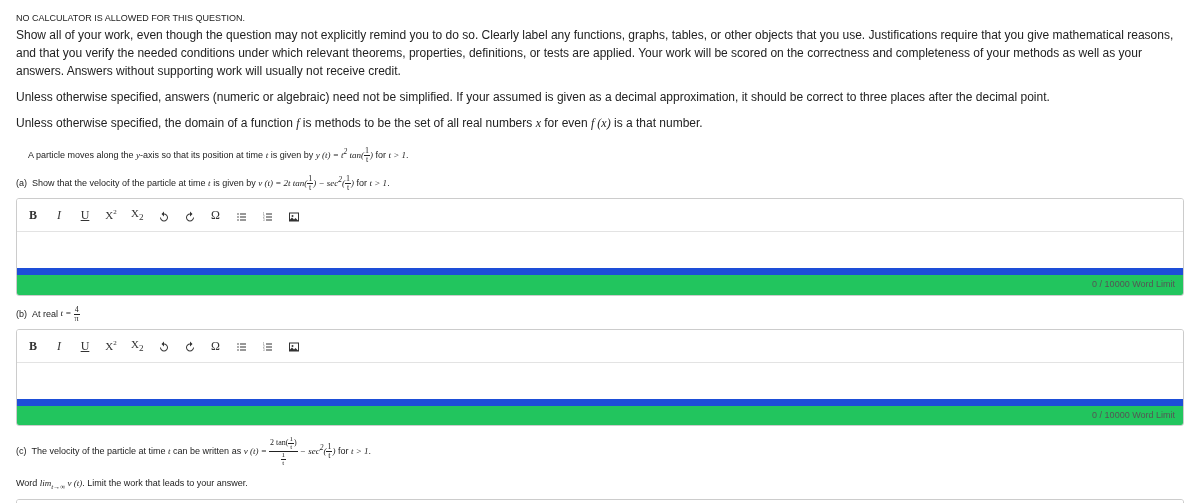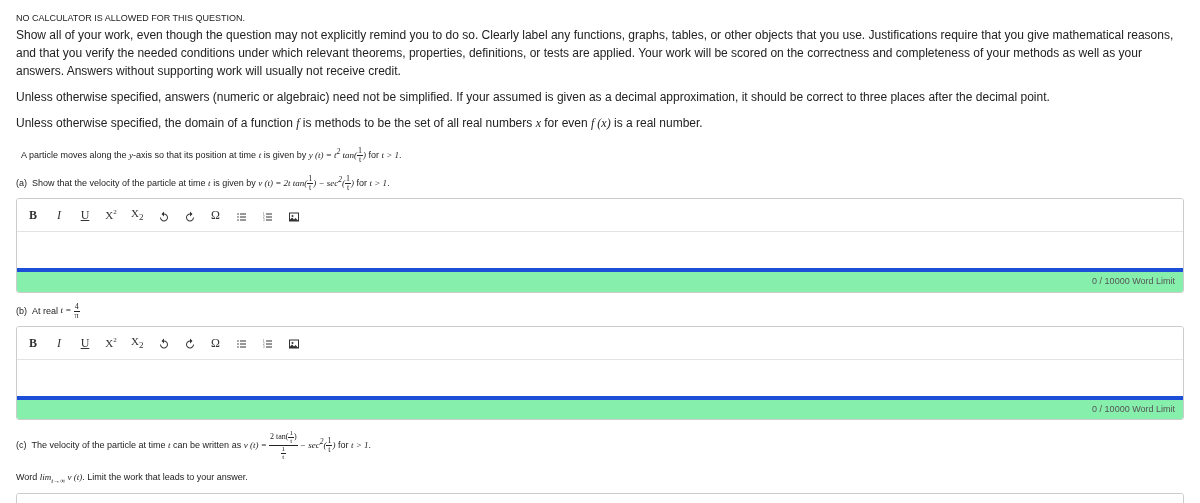--- a/index.html
+++ b/index.html
@@ -1,45 +1,45 @@
 <!DOCTYPE html>
 <html><head>
 <meta charset="utf-8">
 <style>
 *{box-sizing:border-box;margin:0;padding:0}
 body{font-family:Arial,Helvetica,sans-serif;font-size:9px;color:#222;background:#fff;padding:12px 16px;line-height:1.5}
 .hdr{font-size:9px;}
 .para{font-size:12px;margin-bottom:8px}
-.stem{font-size:9px;margin:14px 5px 10px}
+.stem{font-size:9px;margin:14px 12px 10px}
 .part{font-size:9px;margin:10px 0 6px}
 .editor{border:1px solid #ccc;border-radius:3px;margin-bottom:4px;overflow:hidden}
 .tb{display:flex;align-items:center;gap:14px;padding:6px 10px;border-bottom:1px solid #e3e3e3;background:#fff}
 .tb .btn{font-size:12px;color:#333;cursor:pointer;min-width:12px;text-align:center;font-family:"Times New Roman",serif}
 .tb .btn.bold{font-weight:700}
 .tb .btn.ital{font-style:italic}
 .tb .btn.und{text-decoration:underline}
 .tb .btn.sup{font-size:11px}
 .tb .btn.sup sup,.tb .btn.sub sub{font-size:7px}
 .area{min-height:36px;background:#fff}
-.limit{text-align:right;font-size:9px;color:#555;padding:3px 8px;border-top:4px solid #1d4ed8;background:#86efac}
+.limit{text-align:right;font-size:9px;color:#555;padding:3px 8px;border-top:7px solid #1d4ed8;background:#22c55e}
 .math{font-family:"Times New Roman",serif;font-style:italic}
 .frac{display:inline-block;vertical-align:middle;text-align:center;font-size:8px;line-height:1;font-style:normal}
 .frac .n{display:block;border-bottom:1px solid #222;padding:0 1px}
 .frac .d{display:block;padding:0 1px}
 .svgicon{width:12px;height:12px;fill:#333;vertical-align:middle}
 </style>
 </head>
 <body>
 
 <div class="hdr">NO CALCULATOR IS ALLOWED FOR THIS QUESTION.</div>
 
 <div class="para">Show all of your work, even though the question may not explicitly remind you to do so. Clearly label any functions, graphs, tables, or other objects that you use. Justifications require that you give mathematical reasons, and that you verify the needed conditions under which relevant theorems, properties, definitions, or tests are applied. Your work will be scored on the correctness and completeness of your methods as well as your answers. Answers without supporting work will usually not receive credit.</div>
 <div class="para">Unless otherwise specified, answers (numeric or algebraic) need not be simplified. If your assumed is given as a decimal approximation, it should be correct to three places after the decimal point.</div>
 <div class="para">
-  <span>Unless otherwise specified, the domain of a function </span><span class="math">f</span><span> is methods to be the set of all real numbers </span><span class="math">x</span><span> for even </span><span class="math">f&nbsp;(x)</span><span> is a real number.</span>
+  <span>Unless otherwise specified, the domain of a function </span><span class="math">f</span><span> is methods to be the set of all real numbers </span><span class="math">x</span><span> for even </span><span class="math">f&nbsp;(x)</span><span> is a that number.</span>
 </div>
 
 <div class="stem">
   <span>A particle moves along the </span><span class="math">y</span><span>-axis so that its position at time </span><span class="math">t</span><span> is given by </span><span class="math">y&nbsp;(t) = t<sup>2</sup>&nbsp;tan(<span class="frac"><span class="n">1</span><span class="d">t</span></span>)</span><span> for </span><span class="math">t &gt; 1</span>.
 </div>
 
 <div class="part">
   <span>(a)</span>&nbsp;&nbsp;<span>Show that the velocity of the particle at time </span><span class="math">t</span><span> is given by </span><span class="math">v&nbsp;(t) = 2t&nbsp;tan(<span class="frac"><span class="n">1</span><span class="d">t</span></span>) − sec<sup>2</sup>(<span class="frac"><span class="n">1</span><span class="d">t</span></span>)</span><span> for </span><span class="math">t &gt; 1</span>.
 </div>
 <div class="editor">

